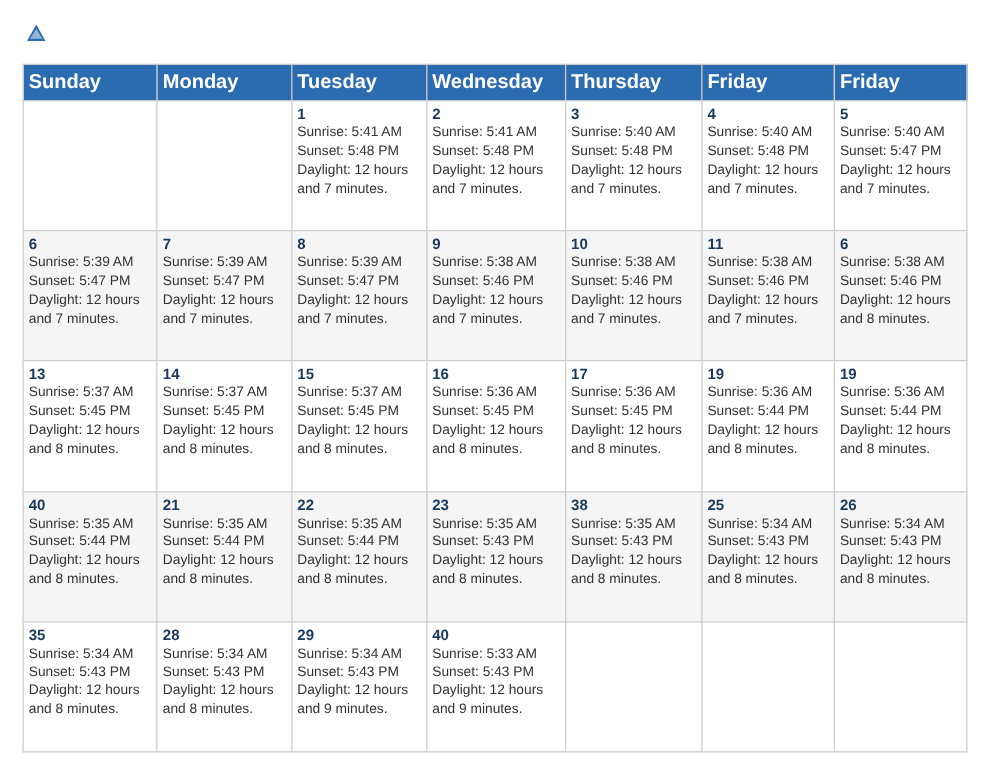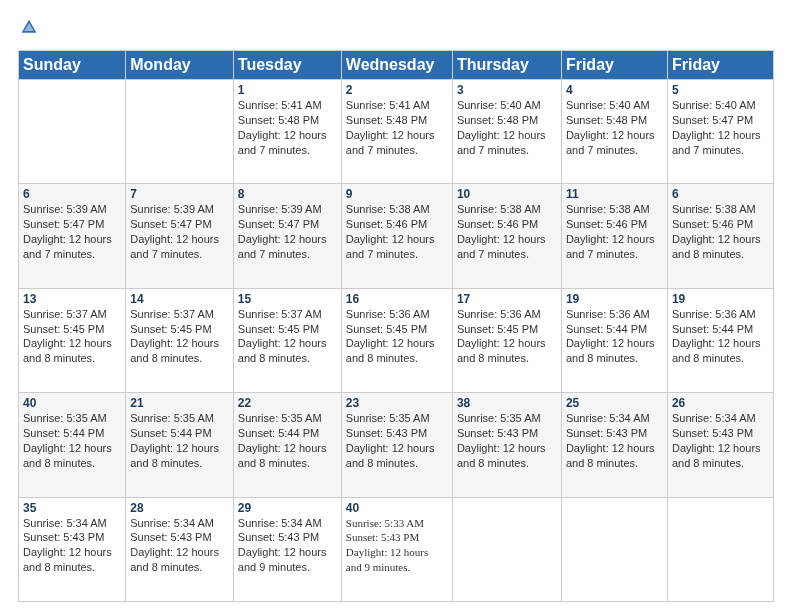--- a/index.html
+++ b/index.html
@@ -340,21 +340,21 @@
           </td>
           <td>
             <span class="day-num">29</span>
             <div class="day-detail" style="white-space: pre-line;">Sunrise: 5:34 AM
 Sunset: 5:43 PM
 Daylight: 12 hours
 and 9 minutes.</div>
           </td>
           <td>
             <span class="day-num">40</span>
-            <div class="day-detail" style="white-space: pre-line; font-family: Liberation Serif, serif;">Sunrise: 5:33 AM
+            <div class="day-detail" style="white-space: pre-line;">Sunrise: 5:33 AM
 Sunset: 5:43 PM
 Daylight: 12 hours
 and 9 minutes.</div>
           </td>
           <td class="empty-cell"></td>
           <td class="empty-cell"></td>
           <td class="empty-cell"></td>
         </tr>
       </tbody>
   </table>

